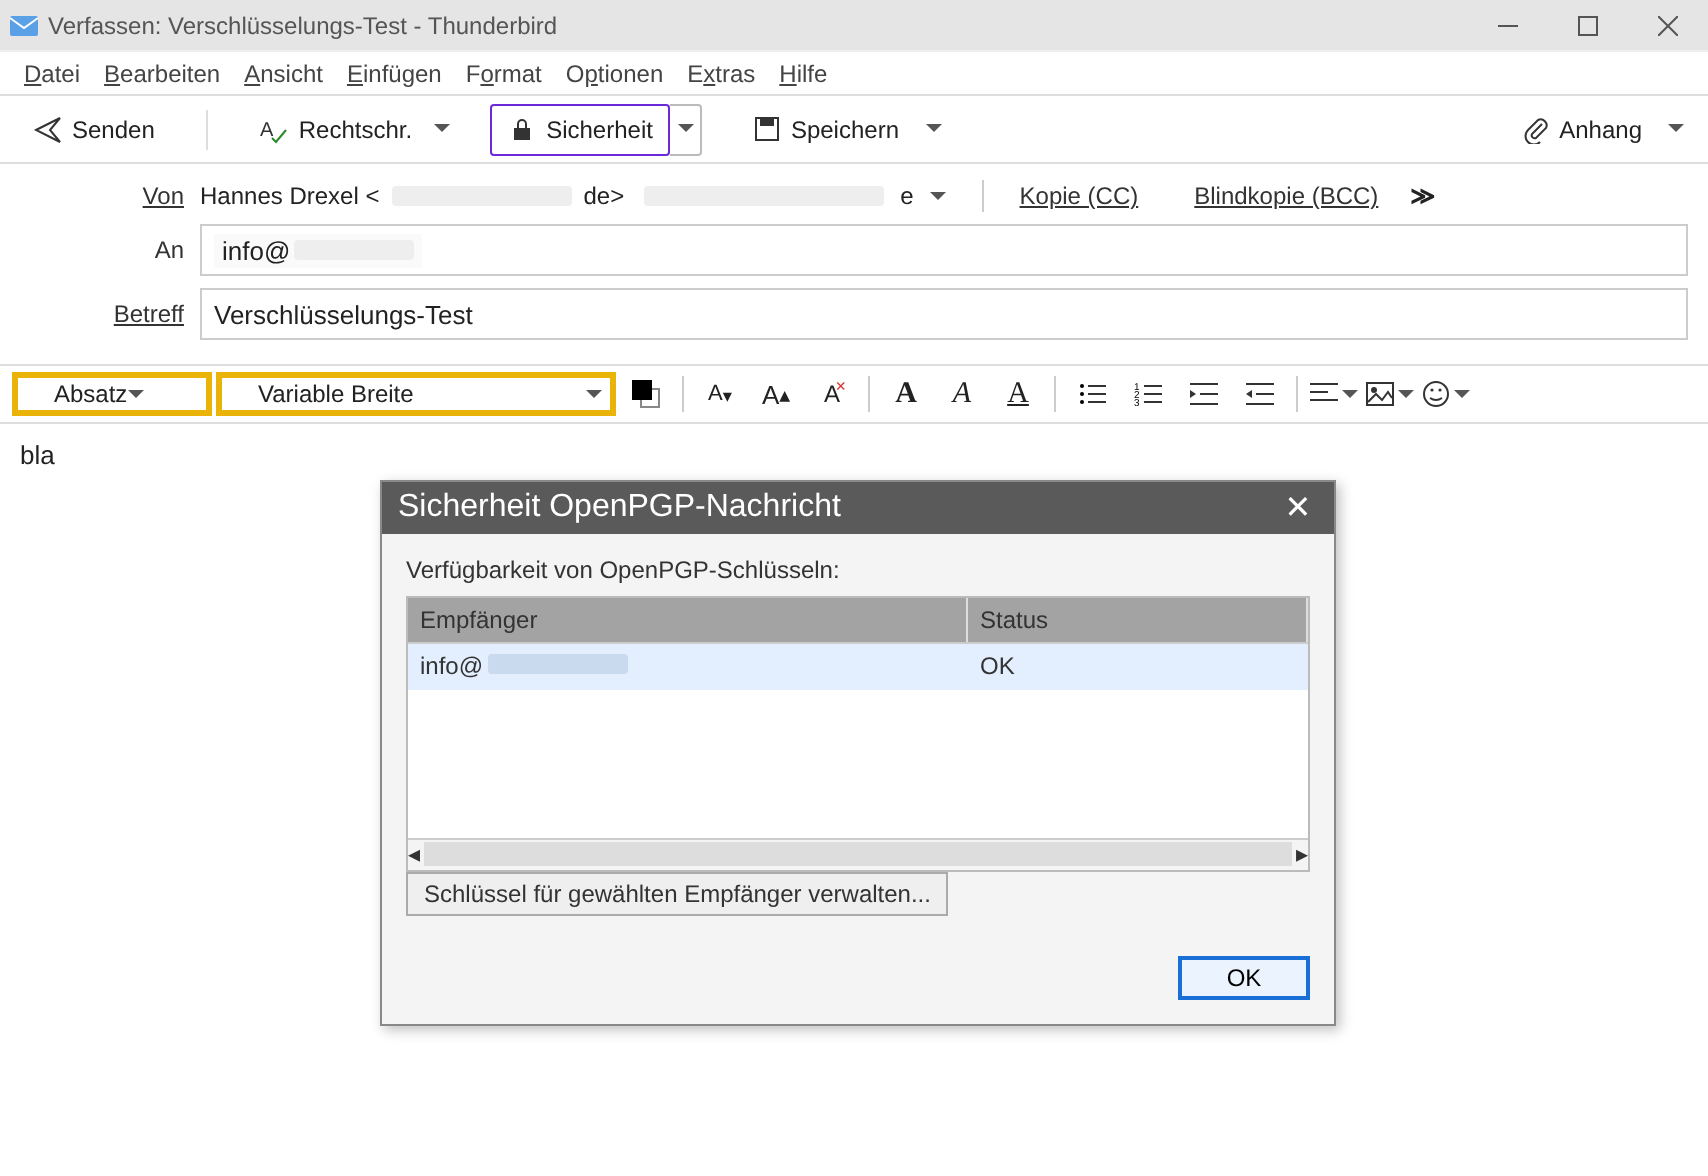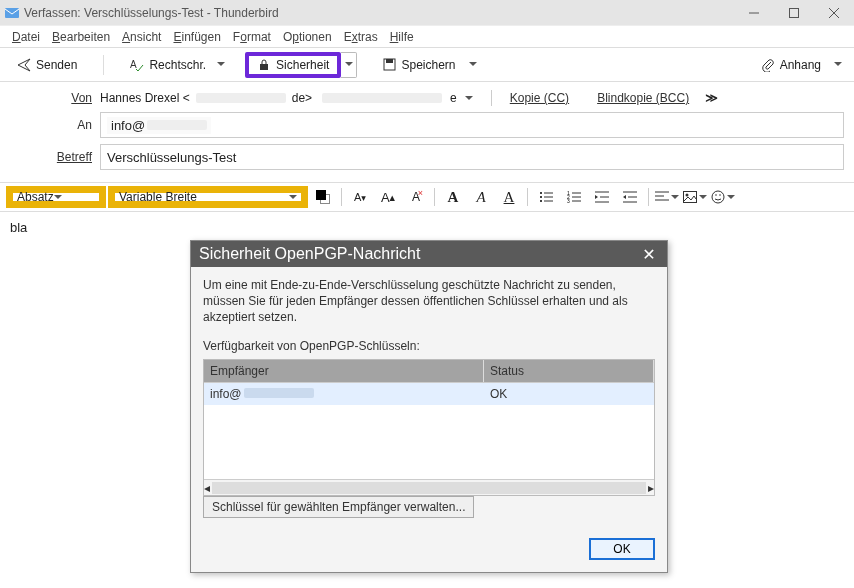--- a/index.html
+++ b/index.html
@@ -9,21 +9,21 @@
 .titlebar .icon { width: 16px; height: 16px; margin: 0 4px; }
 .titlebar .title { flex: 1; font-size: 12px; color: #555; }
 .titlebar .wbtn { width: 40px; height: 26px; display: flex; align-items: center; justify-content: center; color: #555; }
 
 .menubar { display: flex; align-items: center; height: 22px; padding: 0 6px; border-bottom: 1px solid #ddd; }
 .menubar .m { padding: 2px 6px; font-size: 12px; color: #444; cursor: default; }
 .menubar .m u { text-decoration: underline; }
 
 .toolbar { display: flex; align-items: center; height: 34px; padding: 0 8px; border-bottom: 1px solid #ddd; gap: 16px; }
 .tbtn { display: inline-flex; align-items: center; gap: 5px; height: 26px; padding: 0 8px; border: 1px solid transparent; border-radius: 2px; cursor: default; }
-.tbtn.bordered { border: 4px solid #6d28d9; }
+.tbtn.bordered { border: 1px solid #6d28d9; }
 .tbtn .ic { width: 14px; height: 14px; display: inline-flex; align-items: center; justify-content: center; }
 .tdrop { width: 16px; height: 26px; border: 1px solid #bbb; border-left: none; display: inline-flex; align-items: center; justify-content: center; border-radius: 0 2px 2px 0; }
 .sep { width: 1px; height: 20px; background: #ddd; margin: 0 1px; }
 .spacer { flex: 1; }
 
 .headers { padding: 8px 10px 6px 10px; }
 .hrow { display: flex; align-items: center; margin-bottom: 6px; }
 .hlabel { width: 90px; text-align: right; padding-right: 8px; font-size: 12px; color: #333; }
 .hlabel.u { text-decoration: underline; }
 .hval { flex: 1; display: flex; align-items: center; gap: 6px; }
@@ -31,21 +31,21 @@
 .from-name { white-space: nowrap; }
 .redact { display: inline-block; background: #eee; height: 10px; border-radius: 2px; }
 .dd { width: 12px; display: inline-flex; justify-content: center; }
 .vline { width: 1px; height: 16px; background: #ccc; margin: 0 10px; }
 .hlink { color: #333; text-decoration: underline; padding: 0 2px; cursor: default; }
 .chev { margin-left: 8px; font-weight: bold; }
 .hinput { flex: 1; height: 26px; border: 1px solid #ccc; padding: 2px 6px; font-size: 13px; display: flex; align-items: center; }
 .pill { display: inline-flex; align-items: center; background: #fafafa; padding: 1px 4px; }
 
 .fmtbar { display: flex; align-items: center; height: 30px; border-top: 1px solid #ddd; border-bottom: 1px solid #ddd; padding: 0 6px; gap: 2px; }
-.fsel { height: 22px; border: 7px solid #eab308; background: #fff; display: inline-flex; align-items: center; padding: 0 4px 0 4px; }
+.fsel { height: 22px; border: 3px solid #eab308; background: #fff; display: inline-flex; align-items: center; padding: 0 4px 0 18px; }
 .fbtn { width: 26px; height: 22px; display: inline-flex; align-items: center; justify-content: center; cursor: default; }
 .fvline { width: 1px; height: 18px; background: #ccc; margin: 0 3px; }
 .colorsq { position: relative; width: 14px; height: 14px; }
 .colorsq .fg { position: absolute; top: 0; left: 0; width: 10px; height: 10px; background: #000; }
 .colorsq .bg { position: absolute; bottom: 0; right: 0; width: 10px; height: 10px; background: #fff; border: 1px solid #888; }
 
 .body-area { padding: 8px 10px; font-size: 13px; }
 
 .modal { position: absolute; left: 190px; top: 240px; width: 478px; background: #f4f4f4; border: 1px solid #888; box-shadow: 2px 2px 6px rgba(0,0,0,.25); }
 .modal .mtitle { height: 26px; background: #5a5a5a; color: #fff; display: flex; align-items: center; padding: 0 8px; font-size: 16px; }
@@ -307,21 +307,20 @@
 <div class="body-area">
   <span>bla</span>
 </div>
 
 <div class="modal">
   <div class="mtitle">
     <span>Sicherheit OpenPGP-Nachricht</span>
     <span class="x">✕</span>
   </div>
   <div class="mbody">
-    <div class="mtext">Um eine mit Ende-zu-Ende-Verschlüsselung geschützte Nachricht zu senden, müssen Sie für jeden Empfänger dessen öffentlichen Schlüssel erhalten und als akzeptiert setzen.</div>
     <div class="mlabel">Verfügbarkeit von OpenPGP-Schlüsseln:</div>
     <div class="mtable">
       <div class="mth">
         <div class="mcol1">Empfänger</div>
         <div class="mcol2">Status</div>
       </div>
       <div class="mtr">
         <div class="mcol1"><span>info@</span><span class="redact" style="width:70px;margin-left:2px;background:#cadaee"></span></div>
         <div class="mcol2">OK</div>
       </div>

